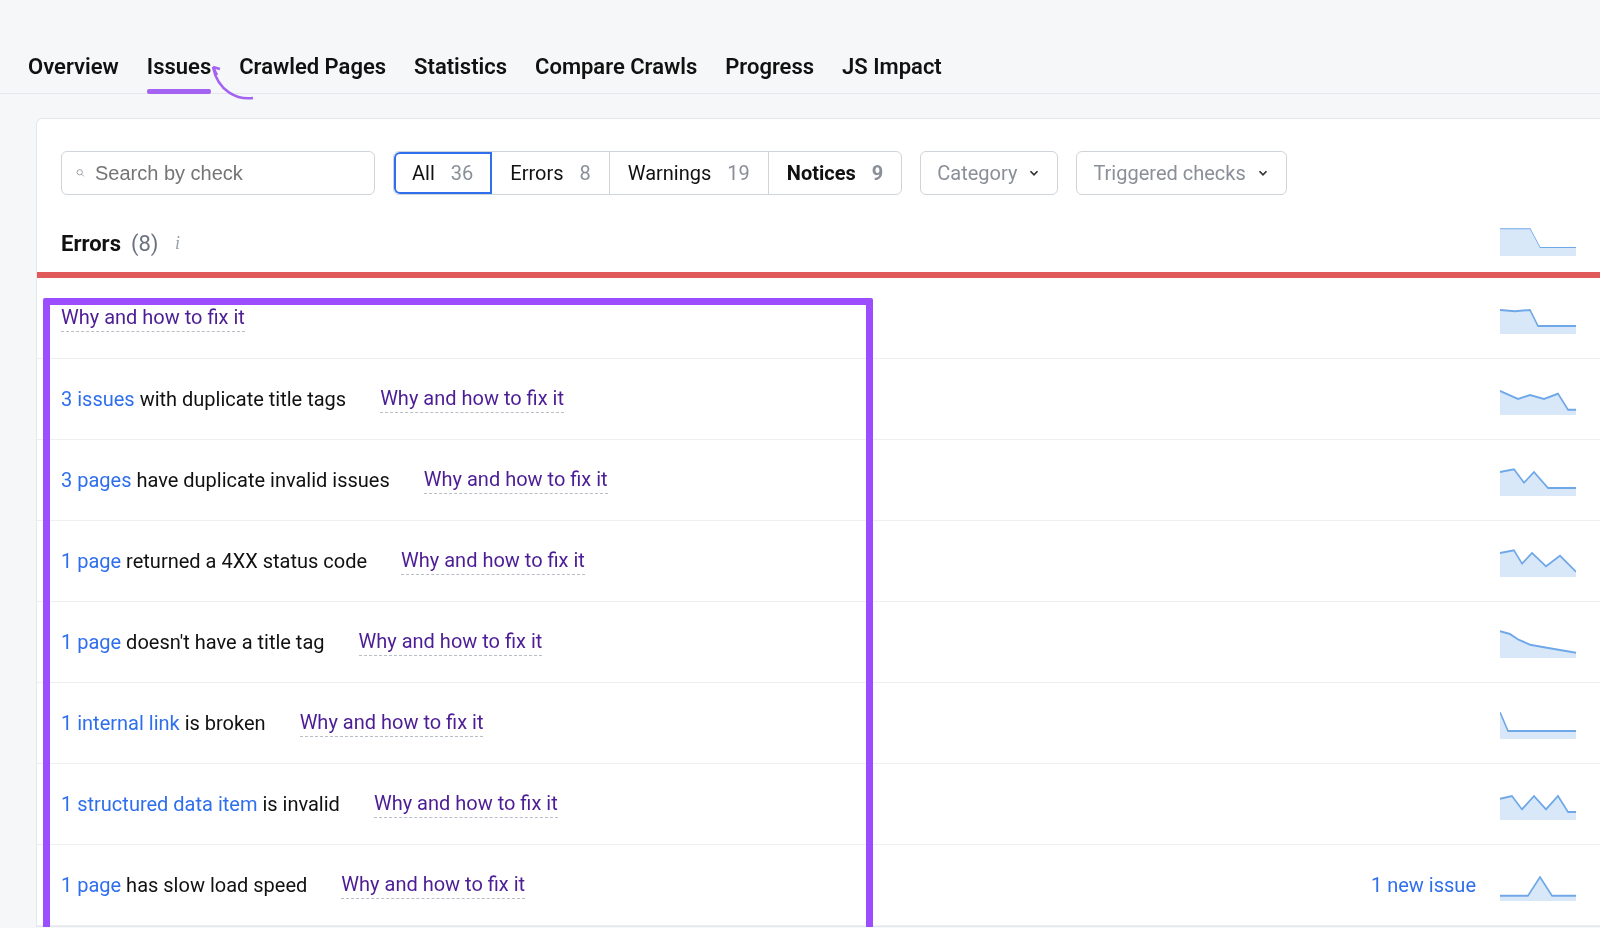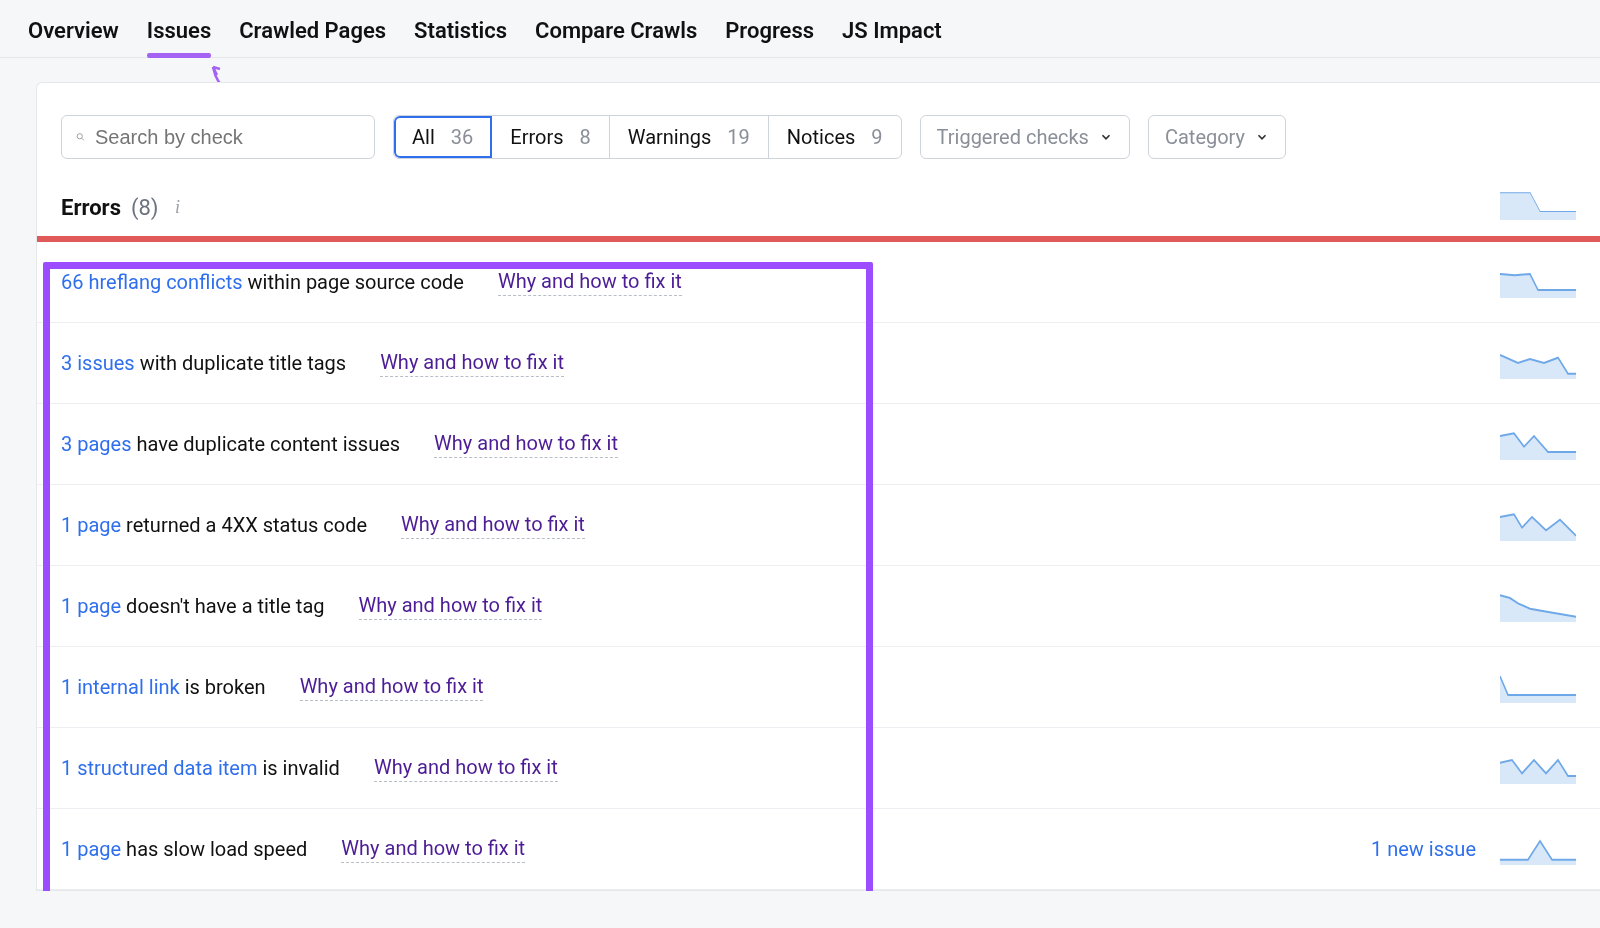--- a/index.html
+++ b/index.html
@@ -9,20 +9,21 @@
     color: #111;
     width: 1600px;
   }
   .tabs {
     display: flex;
     gap: 28px;
     padding: 18px 28px 0 28px;
     border-bottom: 1px solid #e5e7eb;
     font-size: 22px;
     font-weight: 600;
+    margin-top: 36px;
   }
   .tab {
     padding-bottom: 14px;
     cursor: pointer;
     position: relative;
   }
   .tab.active::after {
     content: "";
     position: absolute;
     left: 0; right: 0; bottom: -1px;
@@ -82,21 +83,21 @@
   }
   .seg .seg-item {
     display: flex;
     align-items: center;
     gap: 16px;
     padding: 0 18px;
     border-right: 1px solid #cfd4da;
     cursor: pointer;
     white-space: nowrap;
   }
-  .seg .seg-item:last-child { border-right: none; }
+  .seg .seg-item:last-child { border-right: none; font-weight: bold; }
   .seg .seg-item.active {
     outline: 2px solid #2f6fed;
     outline-offset: -2px;
     border-radius: 6px 0 0 6px;
   }
   .seg .count { color: #8a8f98; }
   .drop {
     display: flex;
     align-items: center;
     gap: 10px;
@@ -215,28 +216,28 @@
         <span>Warnings</span>
         <span class="count">19</span>
       </div>
       <div class="seg-item">
         <span>Notices</span>
         <span class="count">9</span>
       </div>
     </div>
 
     <div class="drop">
-      <span>Triggered checks</span>
+      <span>Category</span>
       <svg class="chev" width="14" height="14" viewBox="0 0 24 24" fill="none" stroke="#333" stroke-width="3">
           <polyline points="6 9 12 15 18 9"></polyline>
         </svg>
     </div>
 
     <div class="drop">
-      <span>Category</span>
+      <span>Triggered checks</span>
       <svg class="chev" width="14" height="14" viewBox="0 0 24 24" fill="none" stroke="#333" stroke-width="3">
           <polyline points="6 9 12 15 18 9"></polyline>
         </svg>
     </div>
   </div>
 
   <div style="display:flex;align-items:flex-end;justify-content:space-between;padding-right:24px;">
     <div class="section-head">
       <span class="title">Errors</span>
       <span class="count">(8)</span>
@@ -246,21 +247,20 @@
       <polyline points="0,4 30,4 40,18 76,18" fill="none" stroke="#6fa8e8" stroke-width="1.5"></polyline>
       <polygon points="0,4 30,4 40,18 76,18 76,24 0,24" fill="#d9e8f9"></polygon>
     </svg>
   </div>
 
   <div class="redline"></div>
 
   <div class="rows" id="rows">
       <div class="row">
         <div class="left">
-          <span><span class="linkish">66 hreflang conflicts</span><span class="desc"> within page source code</span></span>
           <span class="why">Why and how to fix it</span>
         </div>
         <div class="right">
           <svg class="spark" viewBox="0 0 76 24" preserveAspectRatio="none">
             <polygon points="0,6 15,7 30,6 38,18 76,18 76,24 0,24" fill="#d9e8f9"></polygon>
             <polyline points="0,6 15,7 30,6 38,18 76,18" fill="none" stroke="#6fa8e8" stroke-width="1.5"></polyline>
           </svg>
         </div>
       </div>
       <div class="row">
@@ -270,21 +270,21 @@
         </div>
         <div class="right">
           <svg class="spark" viewBox="0 0 76 24" preserveAspectRatio="none">
             <polygon points="0,6 18,12 30,9 44,12 58,8 68,20 76,20 76,24 0,24" fill="#d9e8f9"></polygon>
             <polyline points="0,6 18,12 30,9 44,12 58,8 68,20 76,20" fill="none" stroke="#6fa8e8" stroke-width="1.5"></polyline>
           </svg>
         </div>
       </div>
       <div class="row">
         <div class="left">
-          <span><span class="linkish">3 pages</span><span class="desc"> have duplicate content issues</span></span>
+          <span><span class="linkish">3 pages</span><span class="desc"> have duplicate invalid issues</span></span>
           <span class="why">Why and how to fix it</span>
         </div>
         <div class="right">
           <svg class="spark" viewBox="0 0 76 24" preserveAspectRatio="none">
             <polygon points="0,6 14,4 24,14 34,6 48,18 76,18 76,24 0,24" fill="#d9e8f9"></polygon>
             <polyline points="0,6 14,4 24,14 34,6 48,18 76,18" fill="none" stroke="#6fa8e8" stroke-width="1.5"></polyline>
           </svg>
         </div>
       </div>
       <div class="row">

